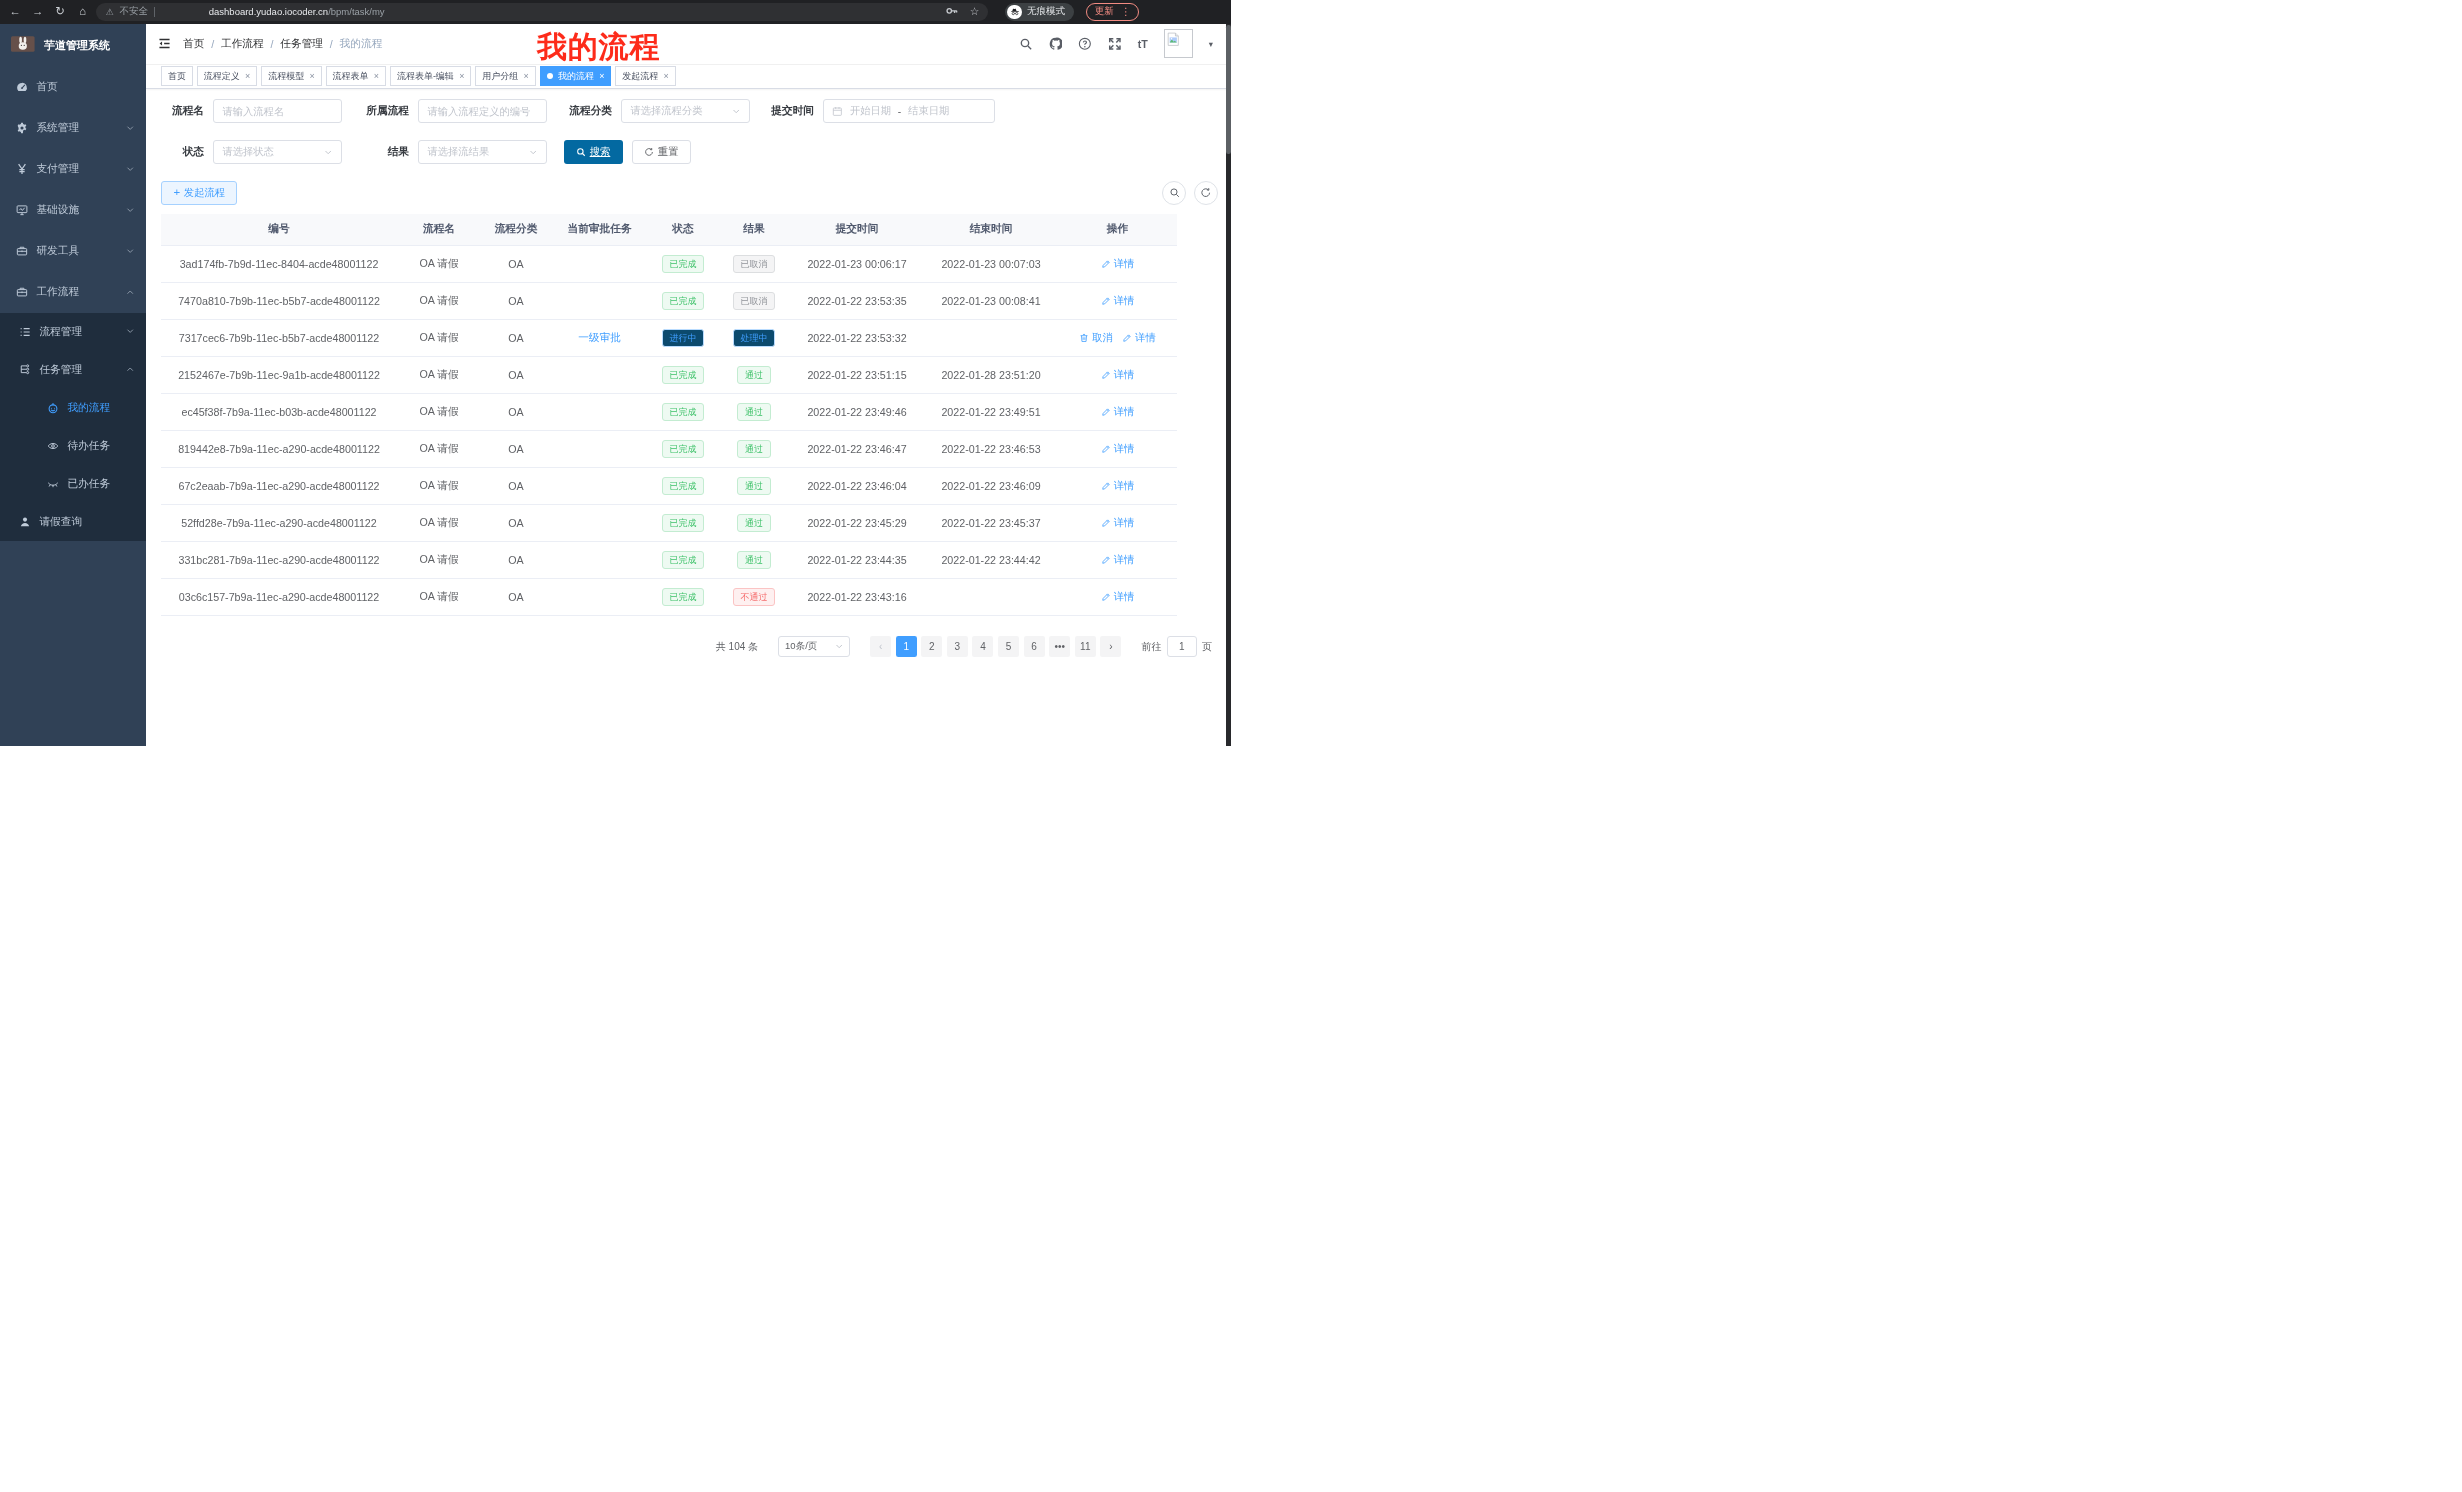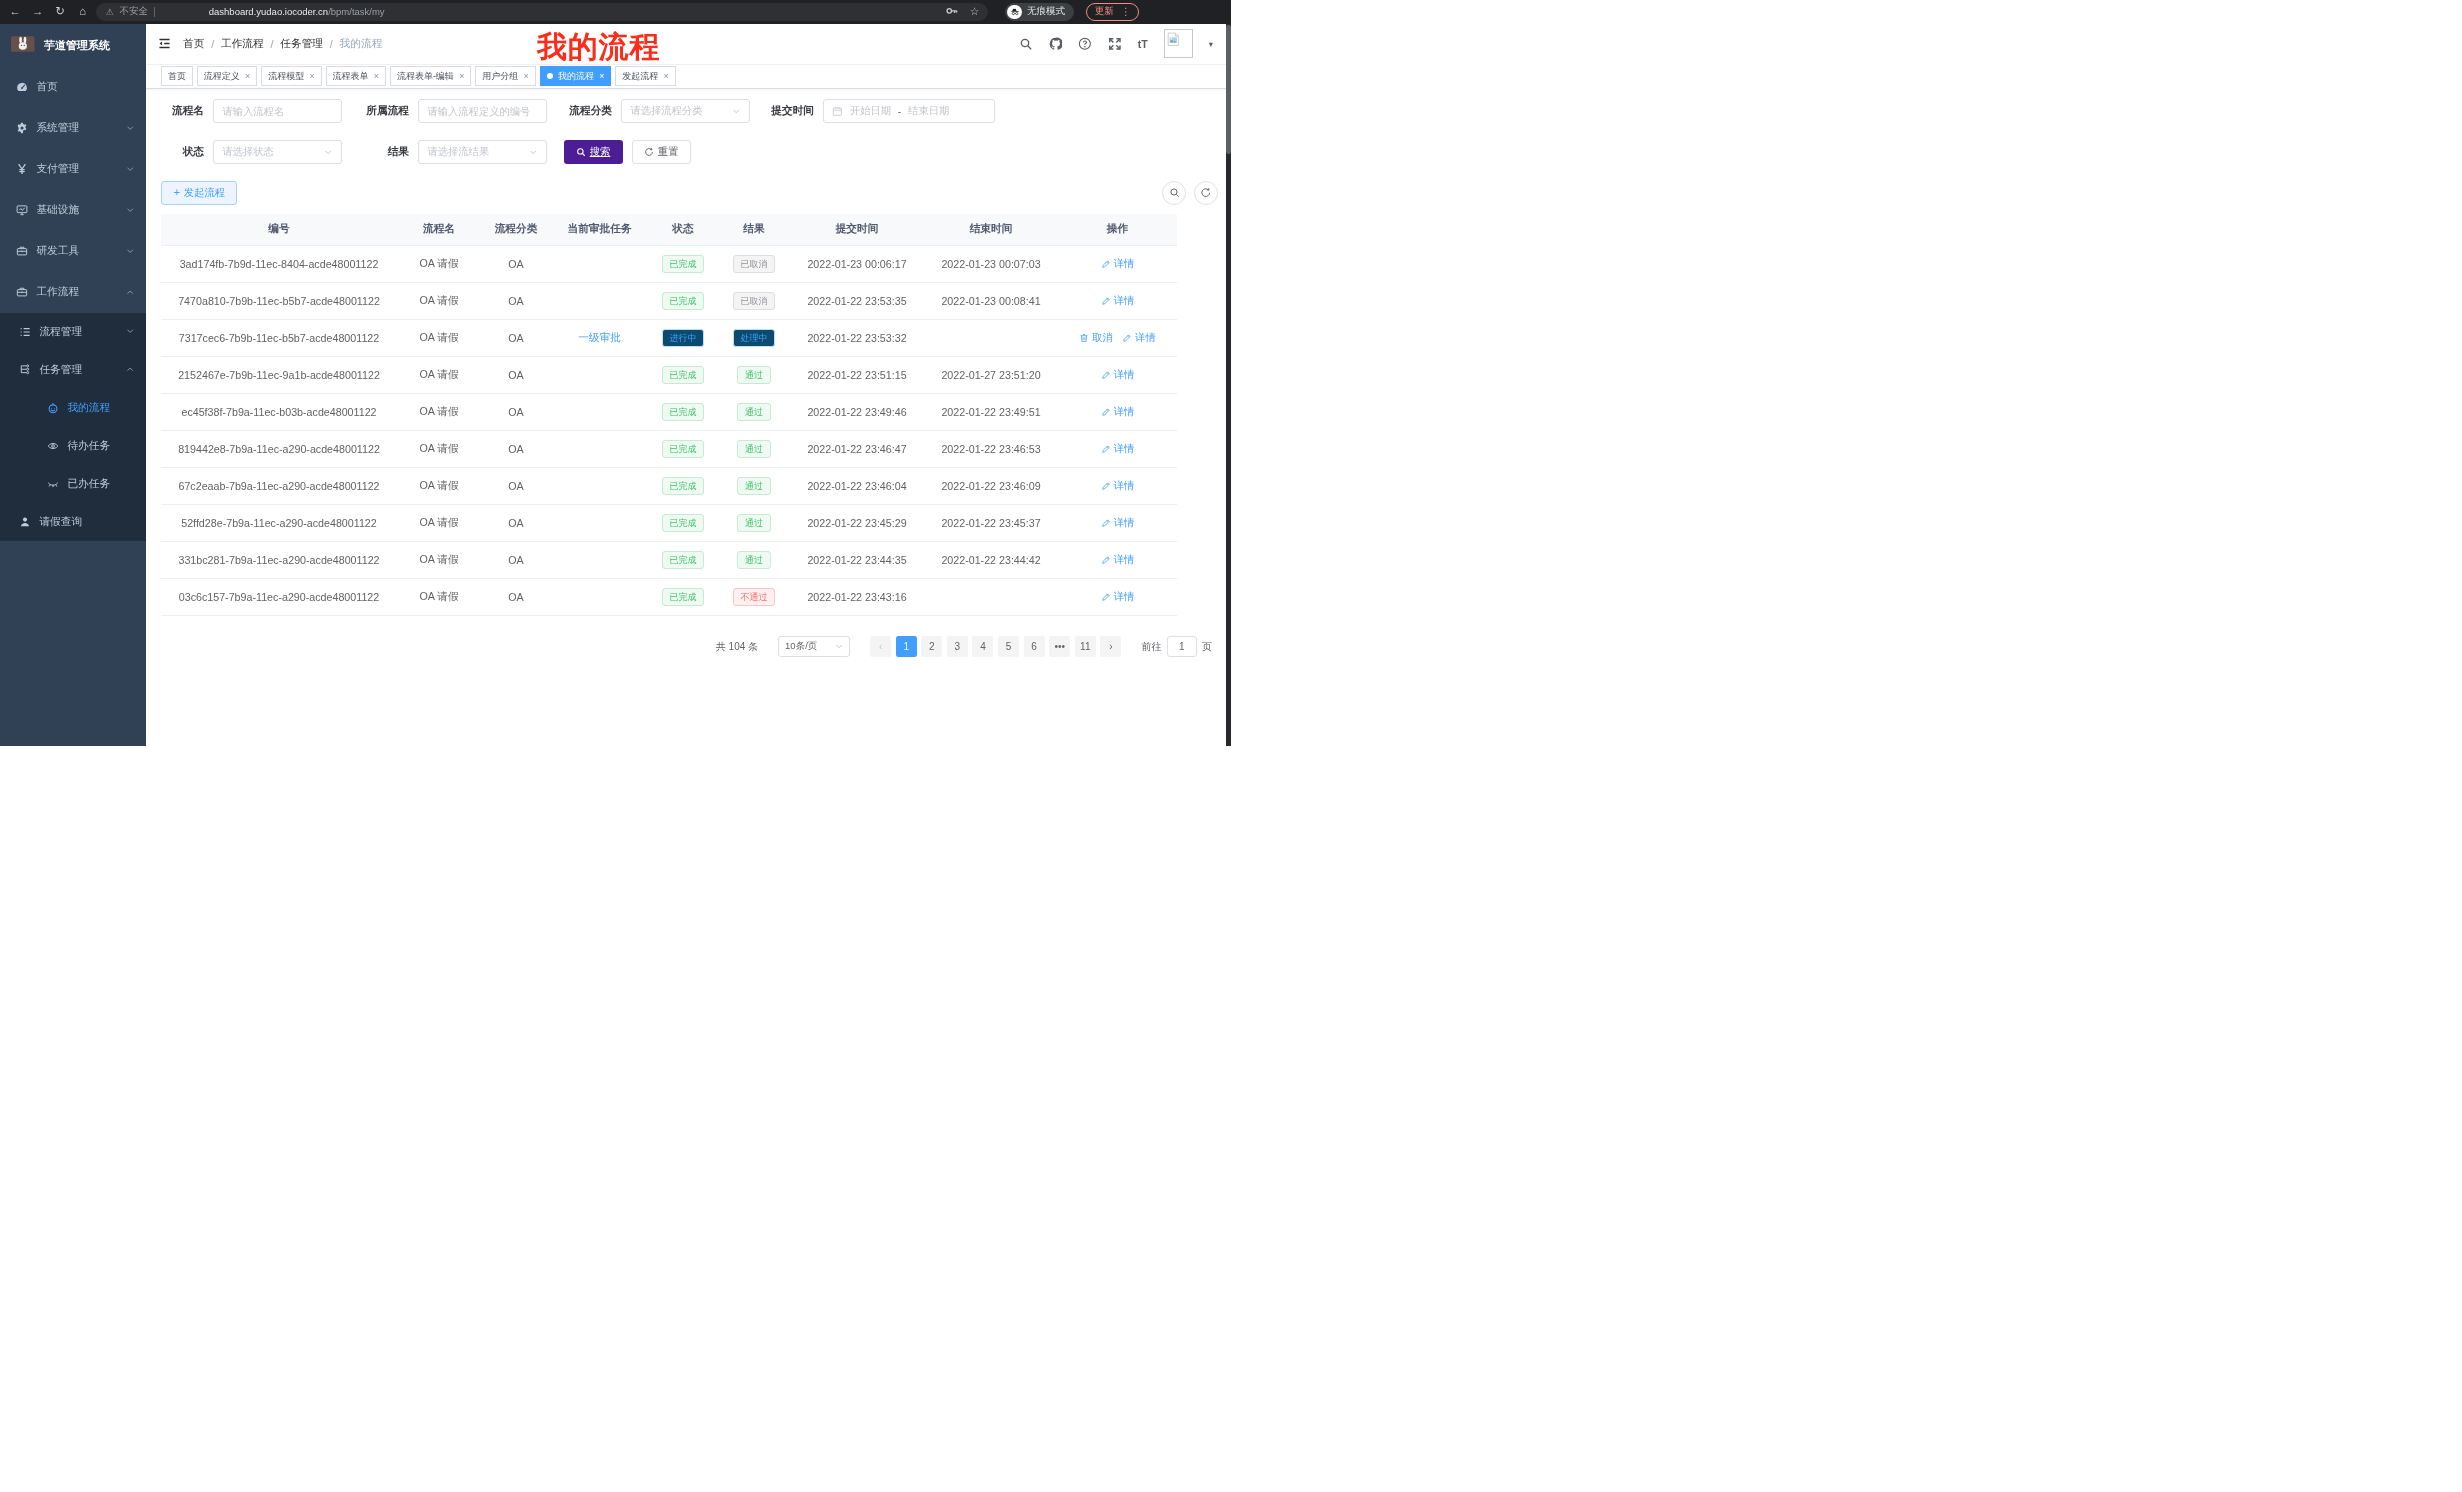--- a/index.html
+++ b/index.html
@@ -71,21 +71,21 @@
   input.ctrl::placeholder { color: #c0c4cc; }
   .select { width: 129px; justify-content: space-between; cursor: pointer; }
   .select .chev { color: #c0c4cc; display: flex; }
   .chev svg { width: 8.4px; height: 8.4px; }
   .date-range { width: 172px; gap: 6.8px; }
   .date-range .cal { display: flex; color: #c0c4cc; }
   .date-range .sep { color: #606266; }
 
   .btn { height: 24px; border-radius: 3px; font-size: 10.3px; display: inline-flex; align-items: center; gap: 3.8px; padding: 0 11.4px; cursor: pointer; border: 0.8px solid transparent; }
   .btn svg { width: 10px; height: 10px; }
-  .btn-primary { background: #4c1d95; color: #fff; text-decoration: underline; }
+  .btn-primary { background: #0369a1; color: #fff; text-decoration: underline; }
   .btn-default { background: #fff; border-color: #dcdfe6; color: #606266; }
   .btn-plain-primary { background: #ecf5ff; border-color: #a5d1ff; color: #409eff; }
   .btn .plus { font-size: 11.4px; line-height: 1; }
 
   .toolbar { display: flex; align-items: center; margin: 3px 0 9px; width: 1057px; }
   .circle-btns { margin-left: auto; display: flex; gap: 7.6px; }
   .circle-btn { width: 24px; height: 24px; border-radius: 50%; border: 0.8px solid #dfe3e8; background: #fff; display: flex; align-items: center; justify-content: center; color: #5f646b; cursor: pointer; }
   .circle-btn svg { width: 11.4px; height: 11.4px; }
 
   
@@ -592,21 +592,21 @@
                   </span>详情</a></td>
             </tr>
             <tr>
               <td>2152467e-7b9b-11ec-9a1b-acde48001122</td>
               <td>OA 请假</td>
               <td>OA</td>
               <td></td>
               <td><span class="tag-badge t-success">已完成</span></td>
               <td><span class="tag-badge t-success">通过</span></td>
               <td>2022-01-22 23:51:15</td>
-              <td>2022-01-27 23:51:20</td>
+              <td>2022-01-28 23:51:20</td>
               <td><a class="link"><span style="display:inline-flex">
                     <svg viewBox="0 0 16 16" fill="none" stroke="currentColor" stroke-width="1.3">
                       <path d="M2.8 13.2l.6-3L10.6 3l2.4 2.4-7.2 7.2-3 .6z"></path>
                       <path d="M9.5 4.1l2.4 2.4"></path>
                     </svg>
                   </span>详情</a></td>
             </tr>
             <tr>
               <td>ec45f38f-7b9a-11ec-b03b-acde48001122</td>
               <td>OA 请假</td>

